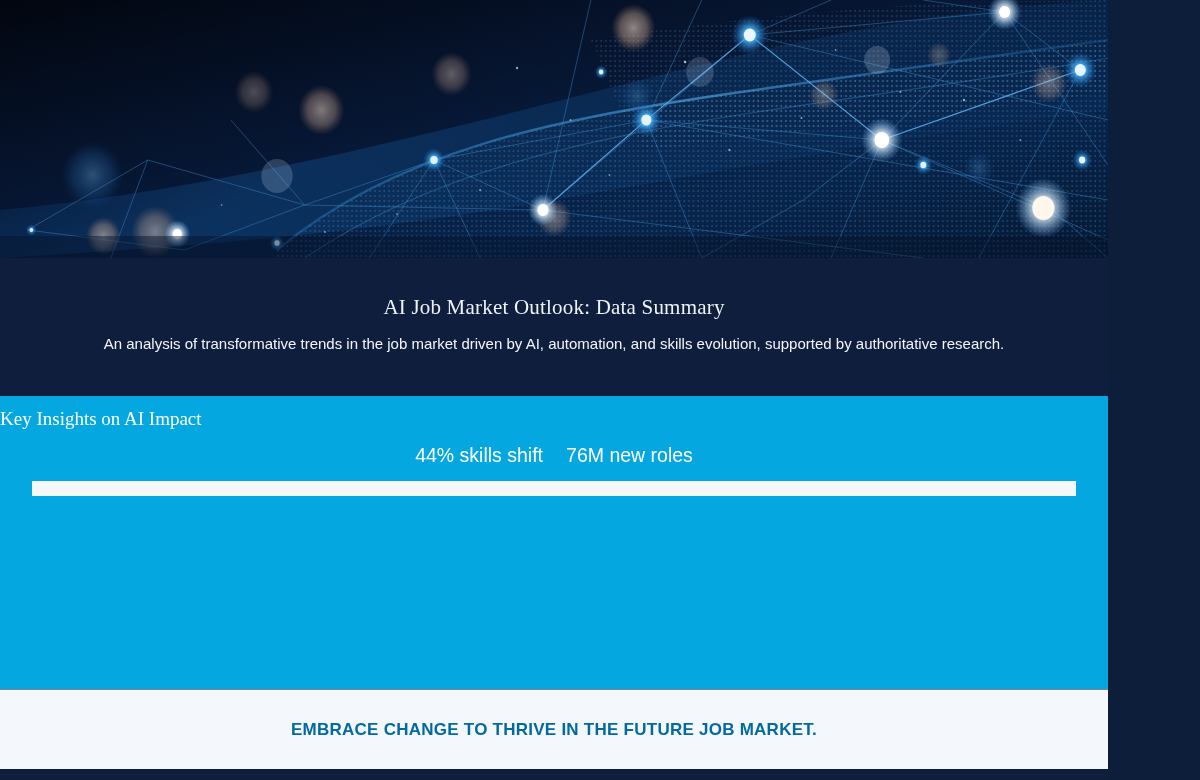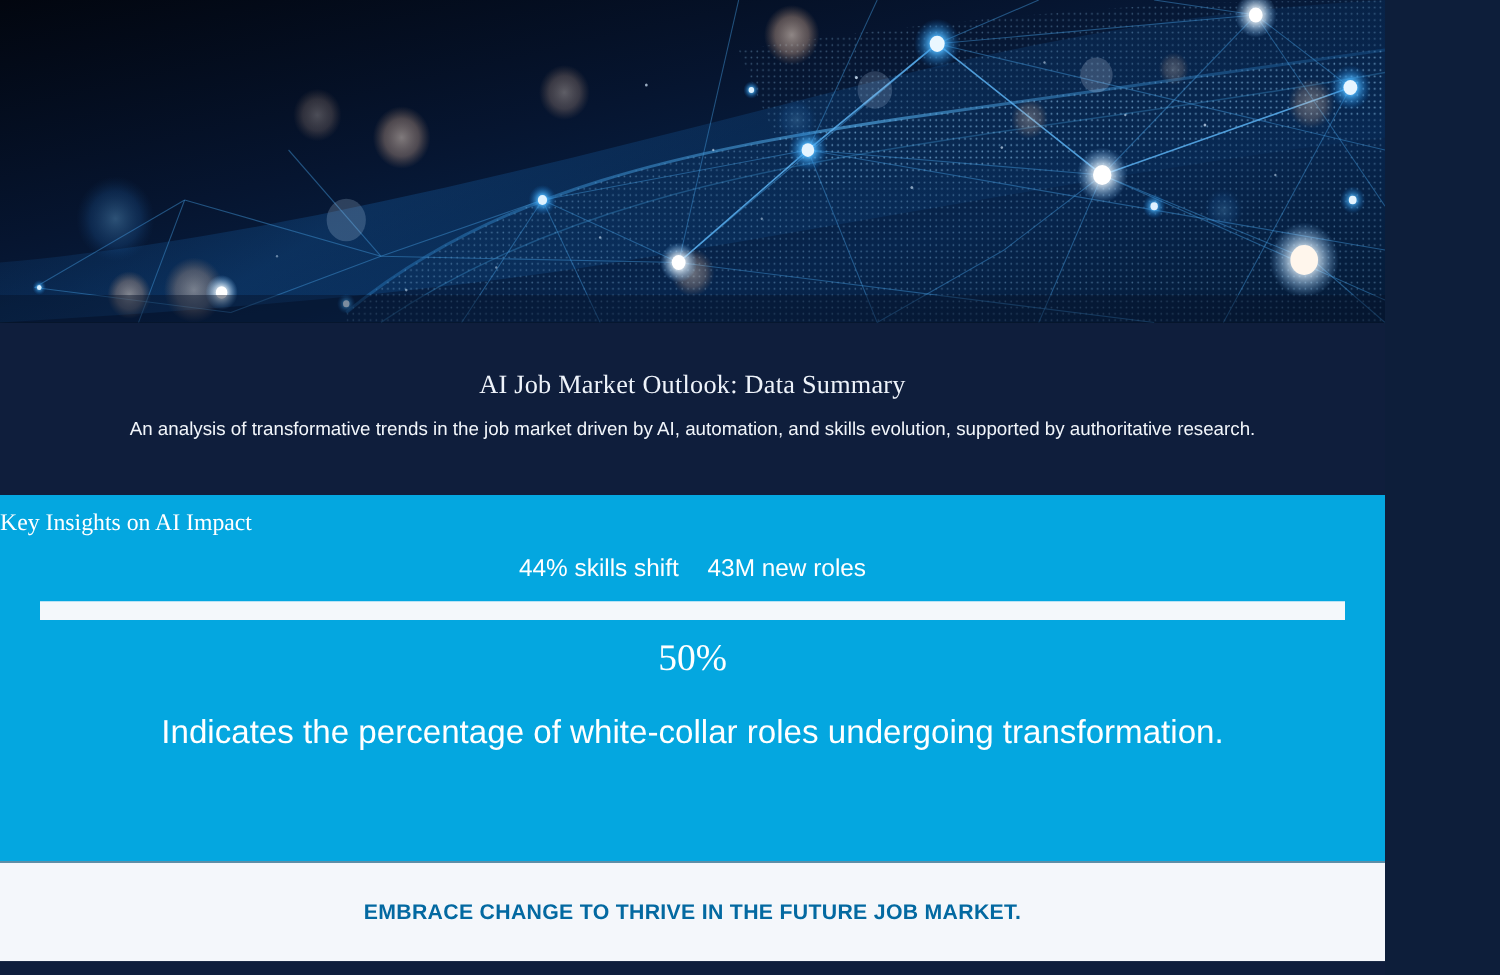--- a/index.html
+++ b/index.html
@@ -335,30 +335,26 @@
     <div class="doc-title">AI Job Market Outlook: Data Summary</div>
     <div class="doc-subtitle">An analysis of transformative trends in the job market driven by AI, automation, and skills evolution, supported by authoritative research.</div>
   </div>
 
   <div class="insight-band">
 
     <div class="insight-heading">Key Insights on AI Impact</div>
 
     <div class="keyword-row">
       <span class="keyword">44% skills shift</span>
-      <span class="keyword">43M new roles</span>
+      <span class="keyword">76M new roles</span>
     </div>
 
     <div class="progress-bar-wrap"></div>
 
     <div class="stats-row">
-      <div class="stat-col">
-        <div class="stat-value">50%</div>
-        <div class="stat-desc">Indicates the percentage of white-collar roles undergoing transformation.</div>
-      </div>
     </div>
 
   </div>
 
   <div class="footer">
     <div class="footer-text">EMBRACE CHANGE TO THRIVE IN THE FUTURE JOB MARKET.</div>
   </div>
   <div class="bottom-strip"></div>
 
 </div>

